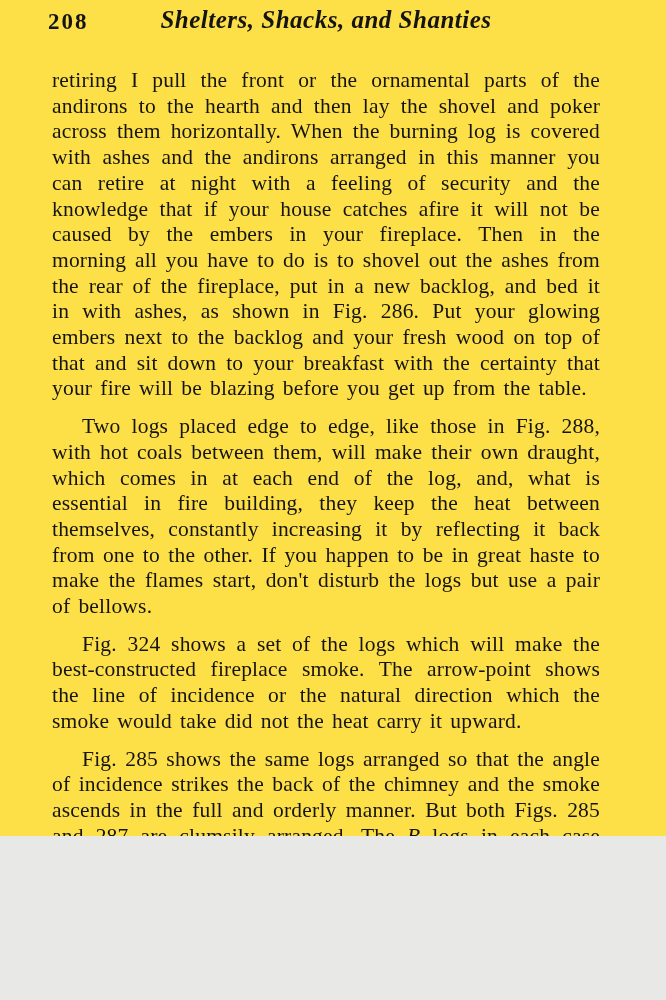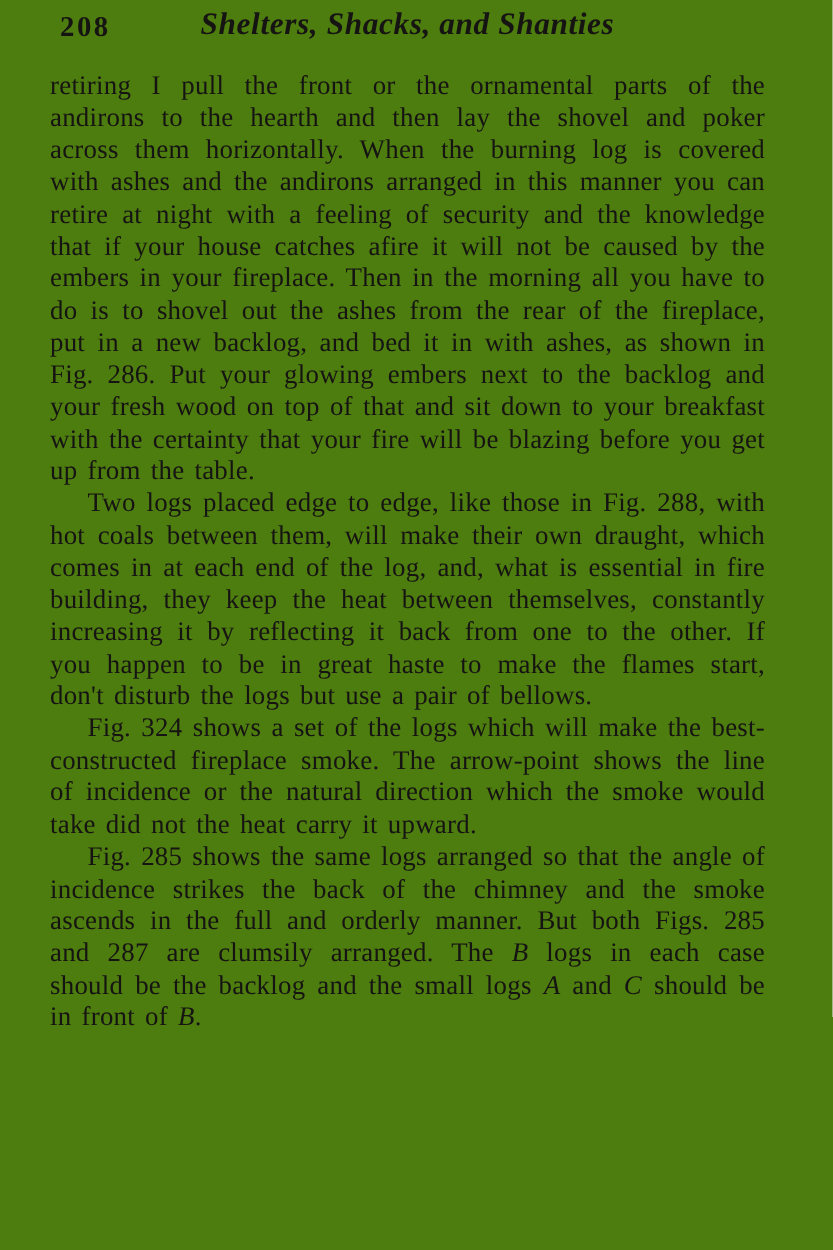--- a/index.html
+++ b/index.html
@@ -3,22 +3,22 @@
 <meta charset="utf-8">
 <style>
   html, body {
     margin: 0;
     padding: 0;
     background: #e8e8e6;
   }
   .page {
     position: relative;
     width: 666px;
-    height: 1000px;
-    background: #4d7c0f;
+    height: 836px;
+    background: #fde047;
     color: #161412;
     font-family: "Liberation Serif", "DejaVu Serif", serif;
     overflow: hidden;
   }
   .running-head {
     position: absolute;
     top: 6px;
     left: 40px;
     width: 572px;
     height: 36px;
@@ -47,21 +47,21 @@
     top: 56px;
     left: 40px;
     width: 572px;
     font-size: 21.5px;
     line-height: 25.7px;
     letter-spacing: 0.2px;
     word-spacing: 2.5px;
     text-align: justify;
   }
   .body-text p {
-    margin: 0;
+    margin: 12px;
   }
   .body-text p.indent {
     text-indent: 30px;
   }
   .body-text i {
     font-style: italic;
   }
 </style>
 </head>
 <body>

